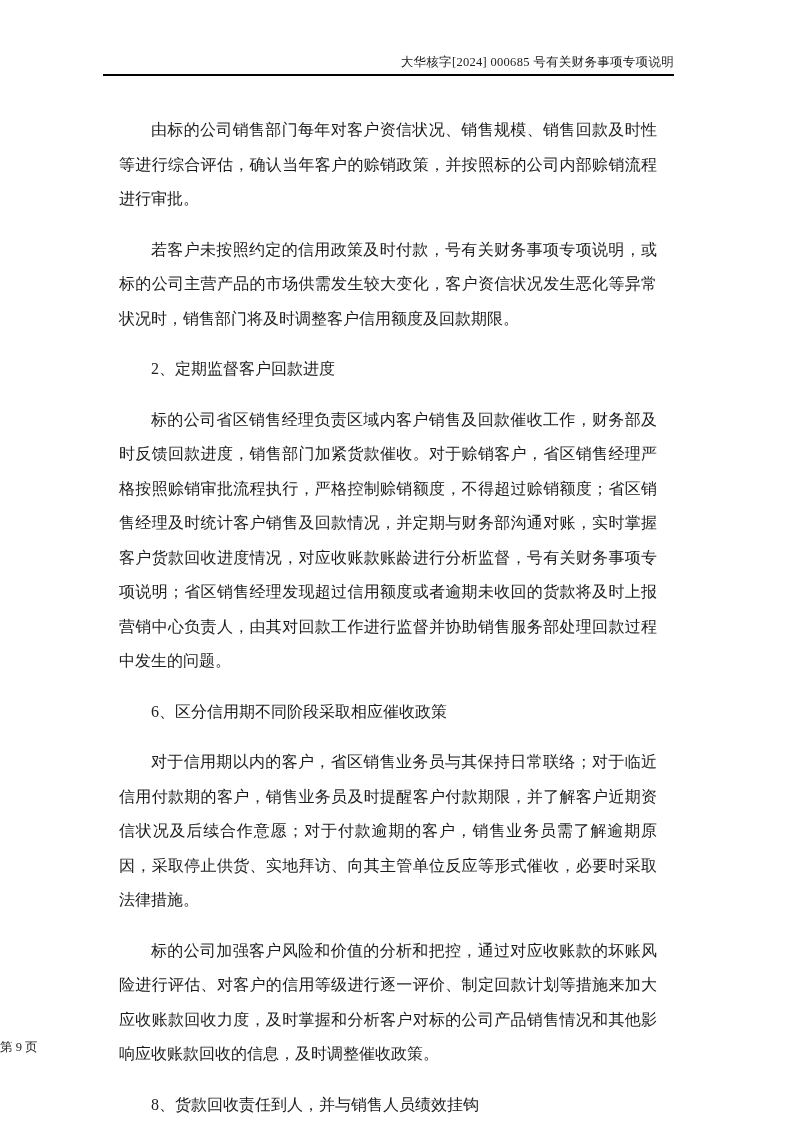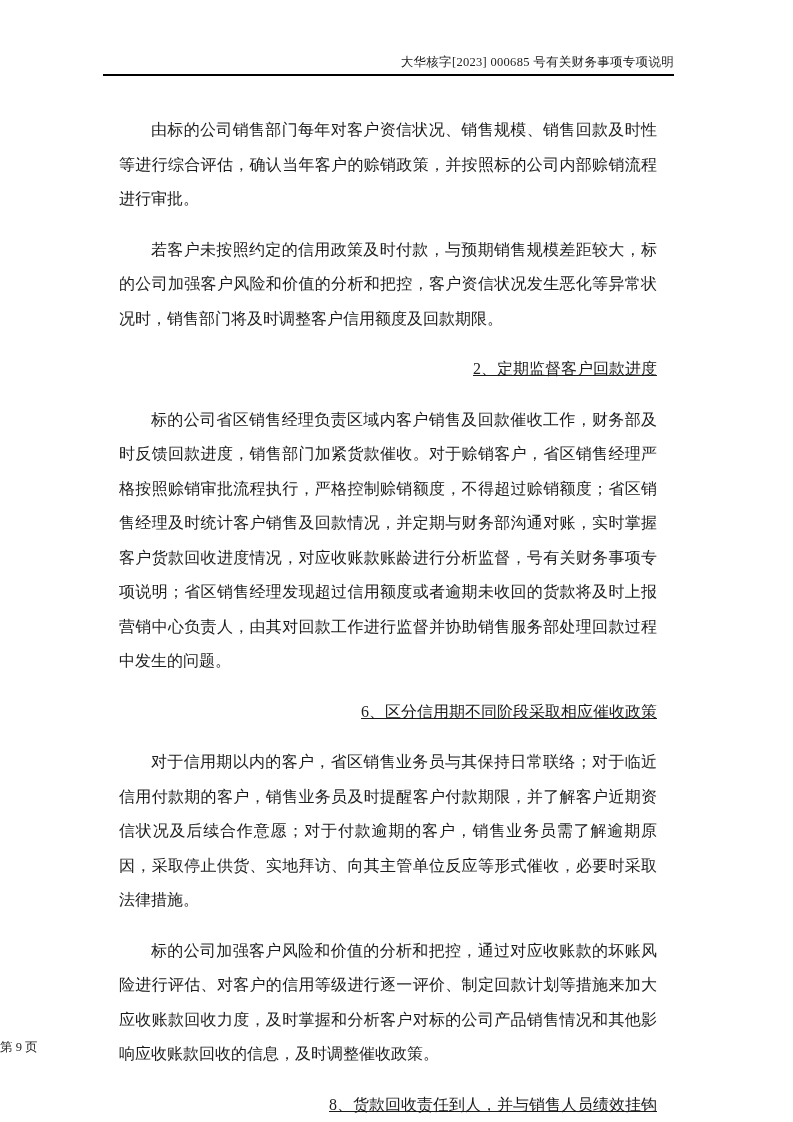--- a/index.html
+++ b/index.html
@@ -45,45 +45,44 @@
     line-height: 34.5px;
   }
   .block {
     margin: 16px;
     text-indent: 2em;
   }
   .para {
     text-align: justify;
   }
   .heading {
-    text-align: right;
-    text-decoration: underline;
+    text-align: left;
   }
   .footer {
     position: absolute;
     top: 1038px;
     left: 0;
     width: 793px;
     font-size: 12.5px;
     line-height: 18px;
     color: #1c1c1c;
   }
 </style>
 </head>
 <body>
 
 <div class="page">
 
-  <div class="header-title">大华核字[2023] 000685 号有关财务事项专项说明</div>
+  <div class="header-title">大华核字[2024] 000685 号有关财务事项专项说明</div>
 
   <div class="header-rule"></div>
 
   <div class="content">
     <p class="block para">由标的公司销售部门每年对客户资信状况、销售规模、销售回款及时性等进行综合评估，确认当年客户的赊销政策，并按照标的公司内部赊销流程进行审批。</p>
-    <p class="block para">若客户未按照约定的信用政策及时付款，与预期销售规模差距较大，标的公司加强客户风险和价值的分析和把控，客户资信状况发生恶化等异常状况时，销售部门将及时调整客户信用额度及回款期限。</p>
+    <p class="block para">若客户未按照约定的信用政策及时付款，号有关财务事项专项说明，或标的公司主营产品的市场供需发生较大变化，客户资信状况发生恶化等异常状况时，销售部门将及时调整客户信用额度及回款期限。</p>
     <p class="block heading">2、定期监督客户回款进度</p>
     <p class="block para">标的公司省区销售经理负责区域内客户销售及回款催收工作，财务部及时反馈回款进度，销售部门加紧货款催收。对于赊销客户，省区销售经理严格按照赊销审批流程执行，严格控制赊销额度，不得超过赊销额度；省区销售经理及时统计客户销售及回款情况，并定期与财务部沟通对账，实时掌握客户货款回收进度情况，对应收账款账龄进行分析监督，号有关财务事项专项说明；省区销售经理发现超过信用额度或者逾期未收回的货款将及时上报营销中心负责人，由其对回款工作进行监督并协助销售服务部处理回款过程中发生的问题。</p>
     <p class="block heading">6、区分信用期不同阶段采取相应催收政策</p>
     <p class="block para">对于信用期以内的客户，省区销售业务员与其保持日常联络；对于临近信用付款期的客户，销售业务员及时提醒客户付款期限，并了解客户近期资信状况及后续合作意愿；对于付款逾期的客户，销售业务员需了解逾期原因，采取停止供货、实地拜访、向其主管单位反应等形式催收，必要时采取法律措施。</p>
     <p class="block para">标的公司加强客户风险和价值的分析和把控，通过对应收账款的坏账风险进行评估、对客户的信用等级进行逐一评价、制定回款计划等措施来加大应收账款回收力度，及时掌握和分析客户对标的公司产品销售情况和其他影响应收账款回收的信息，及时调整催收政策。</p>
     <p class="block heading">8、货款回收责任到人，并与销售人员绩效挂钩</p>
   </div>
 
   <div class="footer">
     <span>第 9 页</span>

